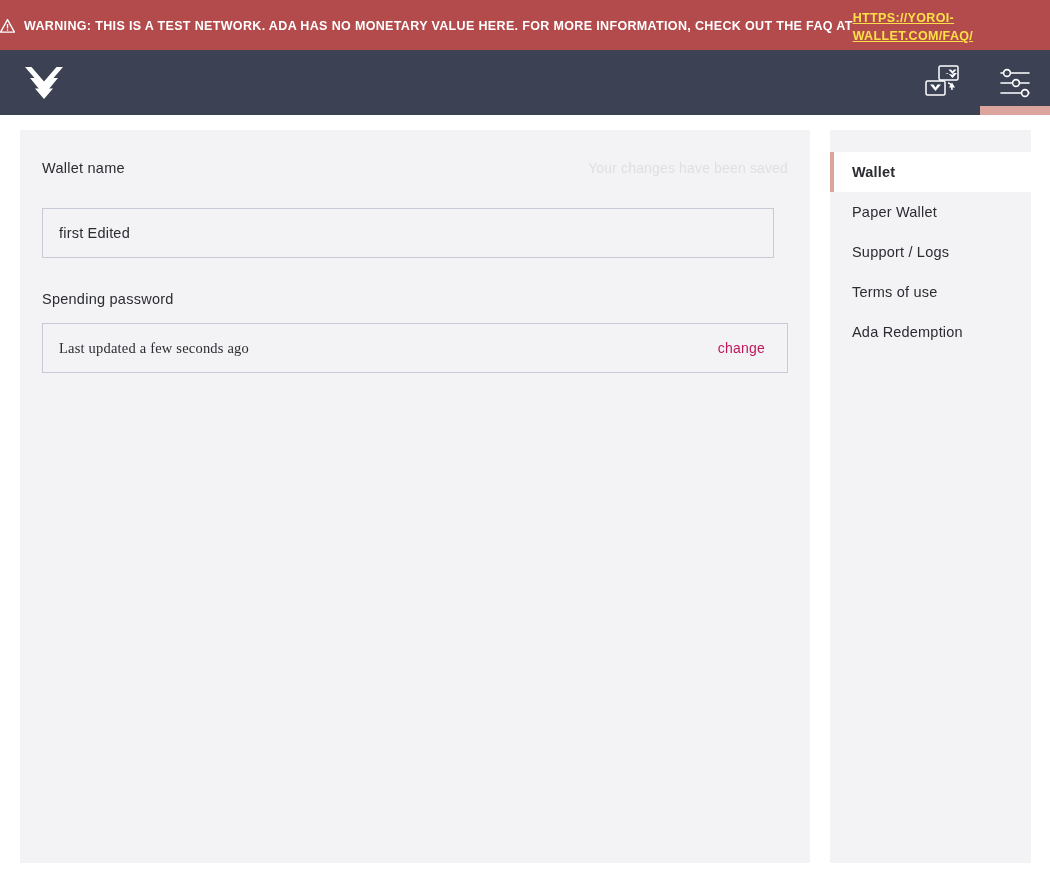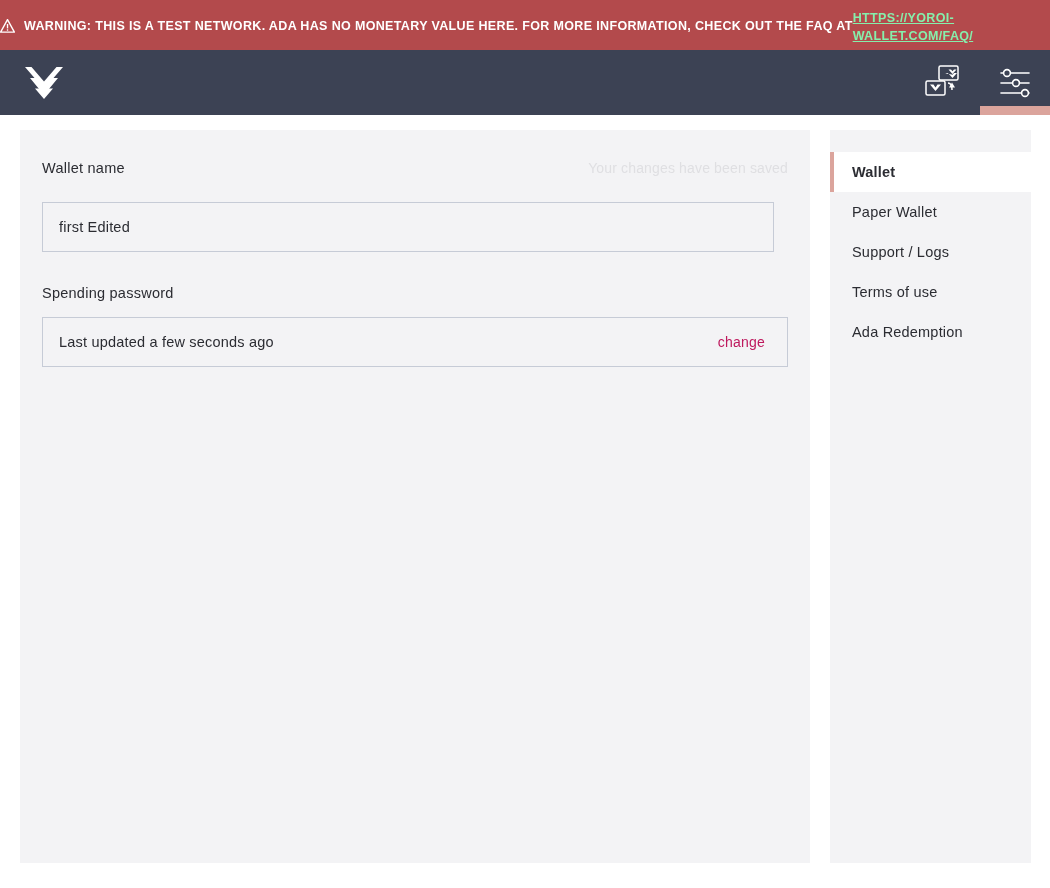--- a/index.html
+++ b/index.html
@@ -32,21 +32,21 @@
     font-weight: bold;
     letter-spacing: 0.35px;
     line-height: 16px;
     white-space: nowrap;
   }
   .warning-icon-svg { display: block; }
   .warning-link {
     font-size: 12.5px;
     font-weight: bold;
     letter-spacing: 0.35px;
-    color: #86efac;
+    color: #fde047;
     text-decoration: underline;
     line-height: 18px;
     margin-top: 2px;
     cursor: pointer;
   }
 
   
   .app-header {
     position: relative;
     width: 1050px;
@@ -138,21 +138,21 @@
   .saved-msg {
     font-size: 14px;
     color: #dfdfe2;
     letter-spacing: 0.15px;
   }
 
   .text-input {
     display: block;
     width: 732px;
     height: 50px;
-    margin-top: 20px;
+    margin-top: 26px;
     background: #f3f3f5;
     border: 1px solid #c6cbd6;
     color: #2b2c32;
     font-family: "Liberation Sans", sans-serif;
     font-size: 14.5px;
     letter-spacing: 0.2px;
     padding: 16px 16px;
     outline: none;
   }
 
@@ -166,20 +166,21 @@
     height: 50px;
     margin-top: 10px;
     background: #f3f3f5;
     border: 1px solid #c6cbd6;
     padding: 0 16px;
   }
   .password-status {
     font-size: 14.5px;
     color: #2b2c32;
     letter-spacing: 0.2px;
+    font-family: Liberation Serif, serif;
   }
   .change-link {
     font-size: 14px;
     color: #be185d;
     letter-spacing: 0.2px;
     cursor: pointer;
     padding-right: 6px;
   }
 
   

